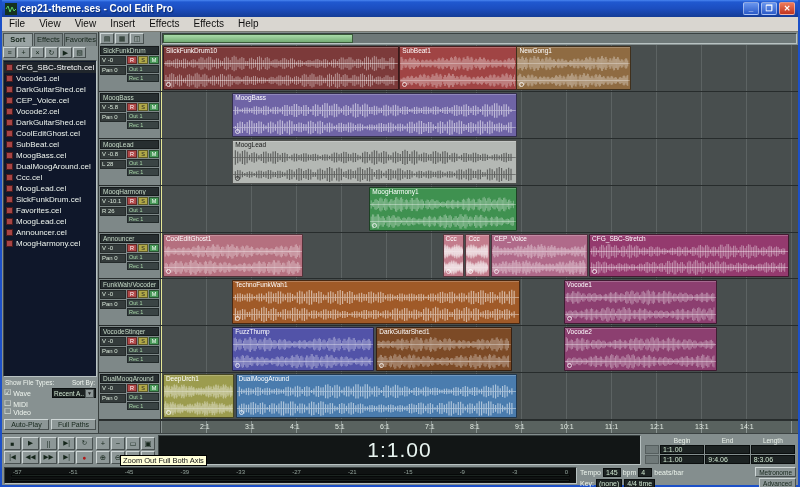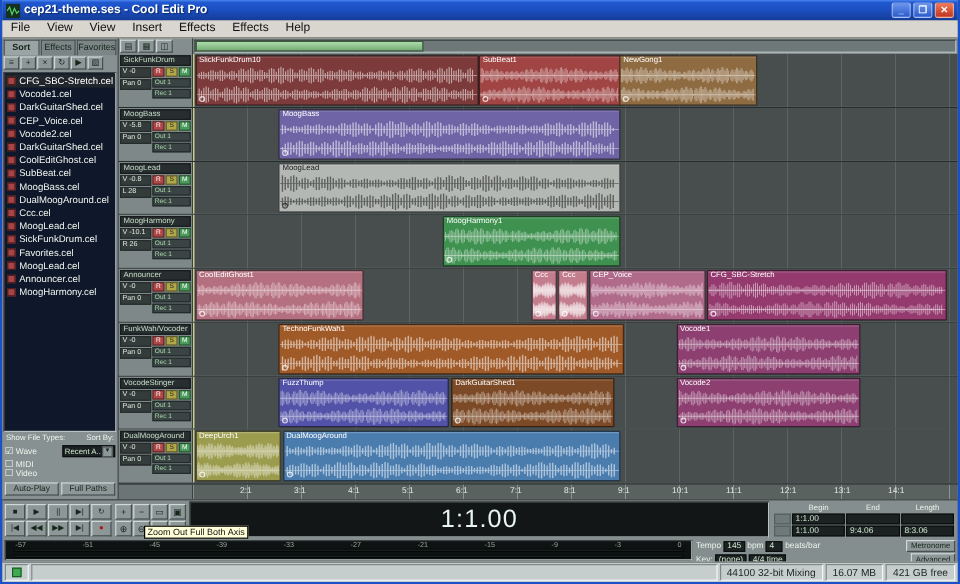--- a/index.html
+++ b/index.html
@@ -806,22 +806,13 @@
       </div>
       <div class="trow">
         <span class="tlabel">Key:</span>
         <span class="tfield">(none)</span>
         <span class="tfield">4/4 time</span>
         <button class="btn3d tbtn2">Advanced</button>
       </div>
     </div>
   </div>
 
-  <div class="statusbar">
-    <span class="seg">
-        <span class="gdot"></span>
-      </span>
-    <span class="seg segfill"></span>
-    <span class="seg">44100 32-bit Mixing</span>
-    <span class="seg">16.07 MB</span>
-    <span class="seg">421 GB free</span>
-  </div>
 </div>
 
 </body></html>

